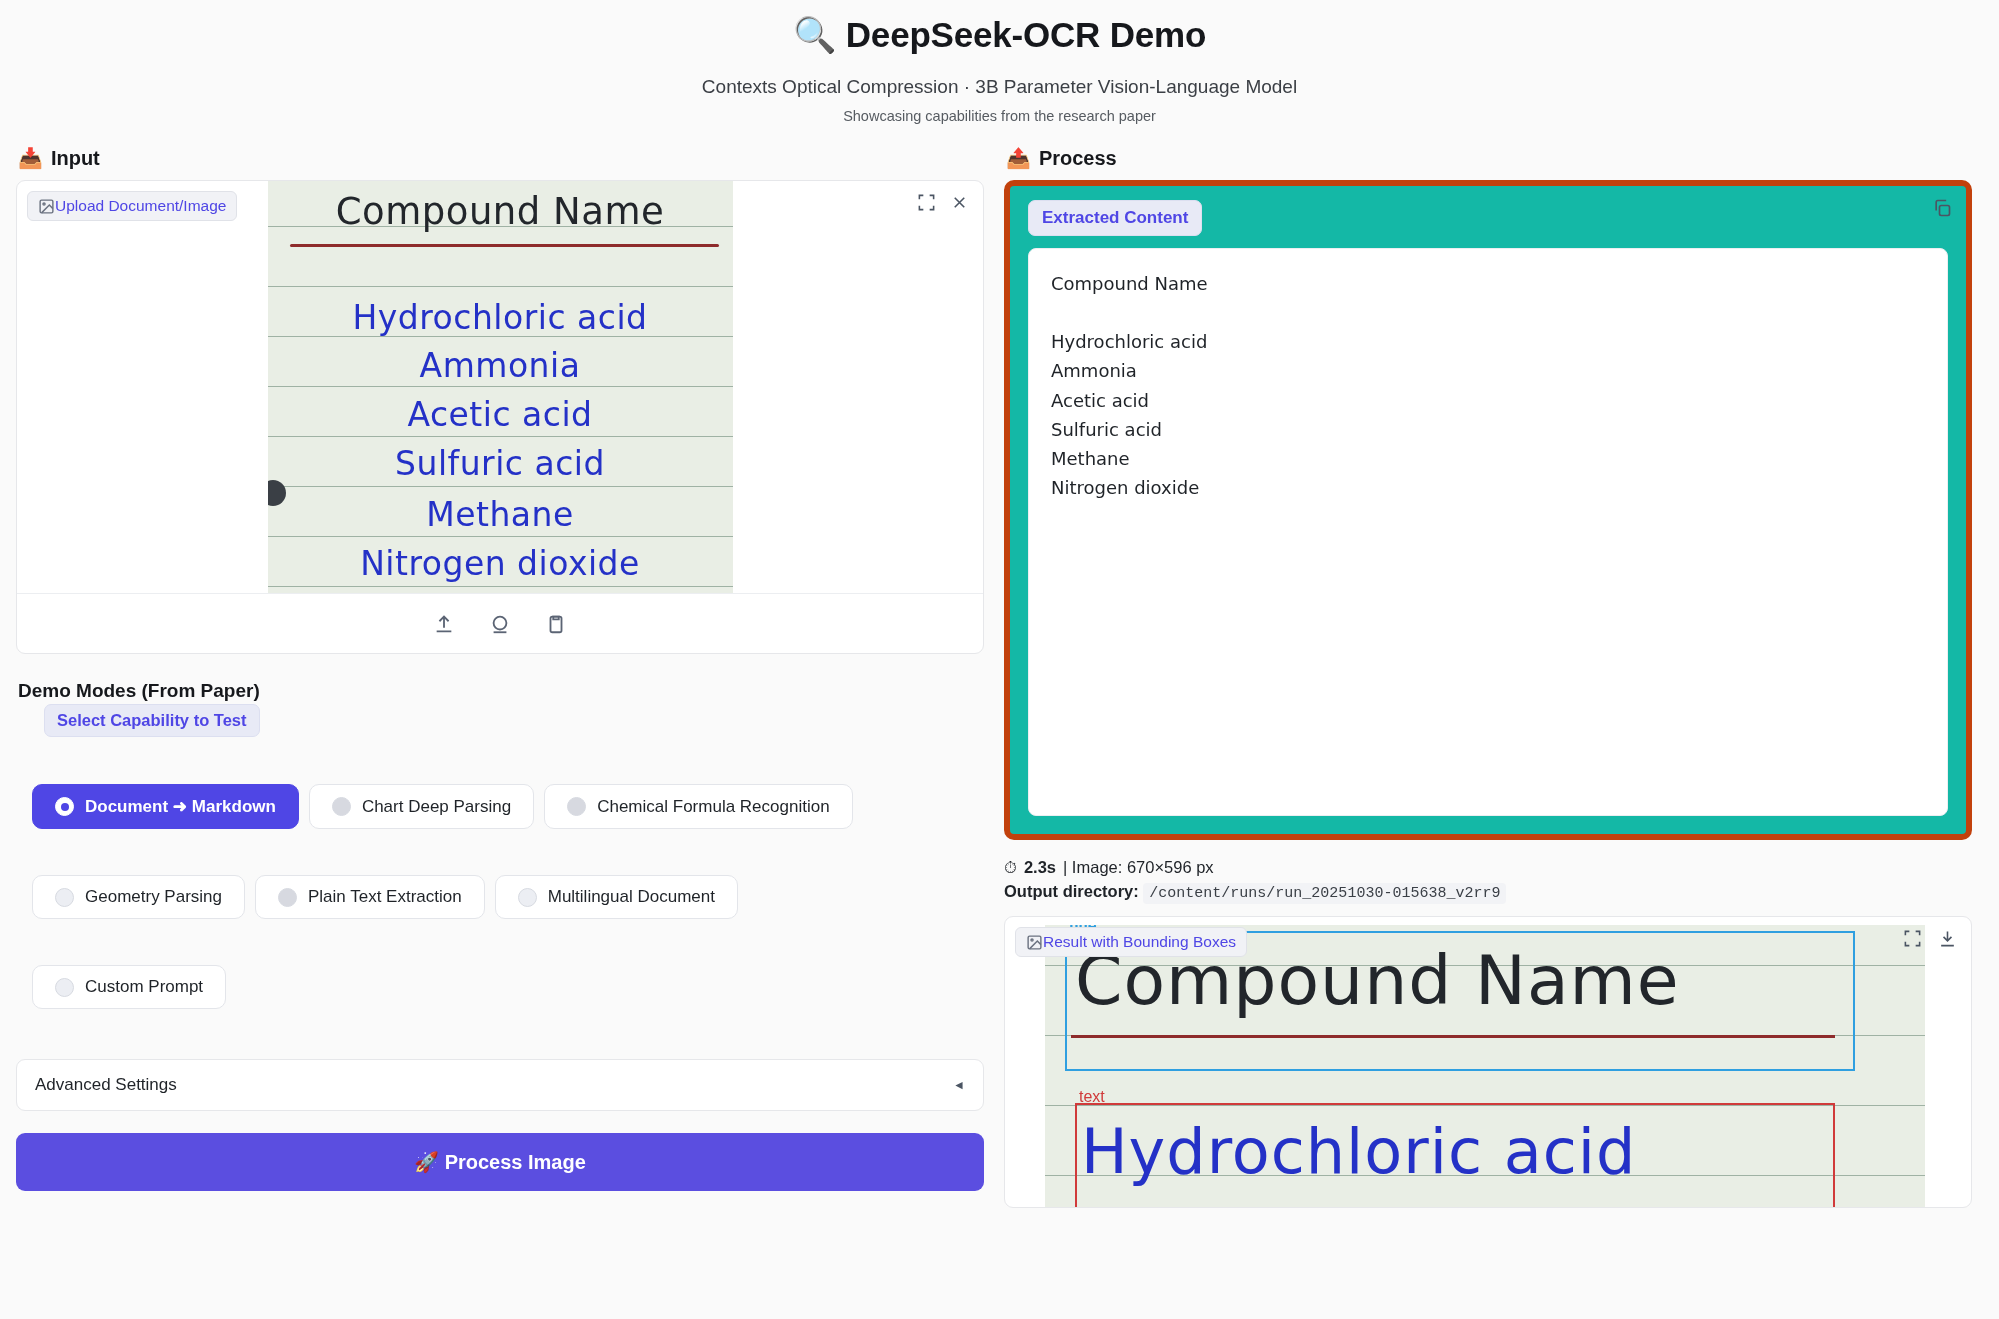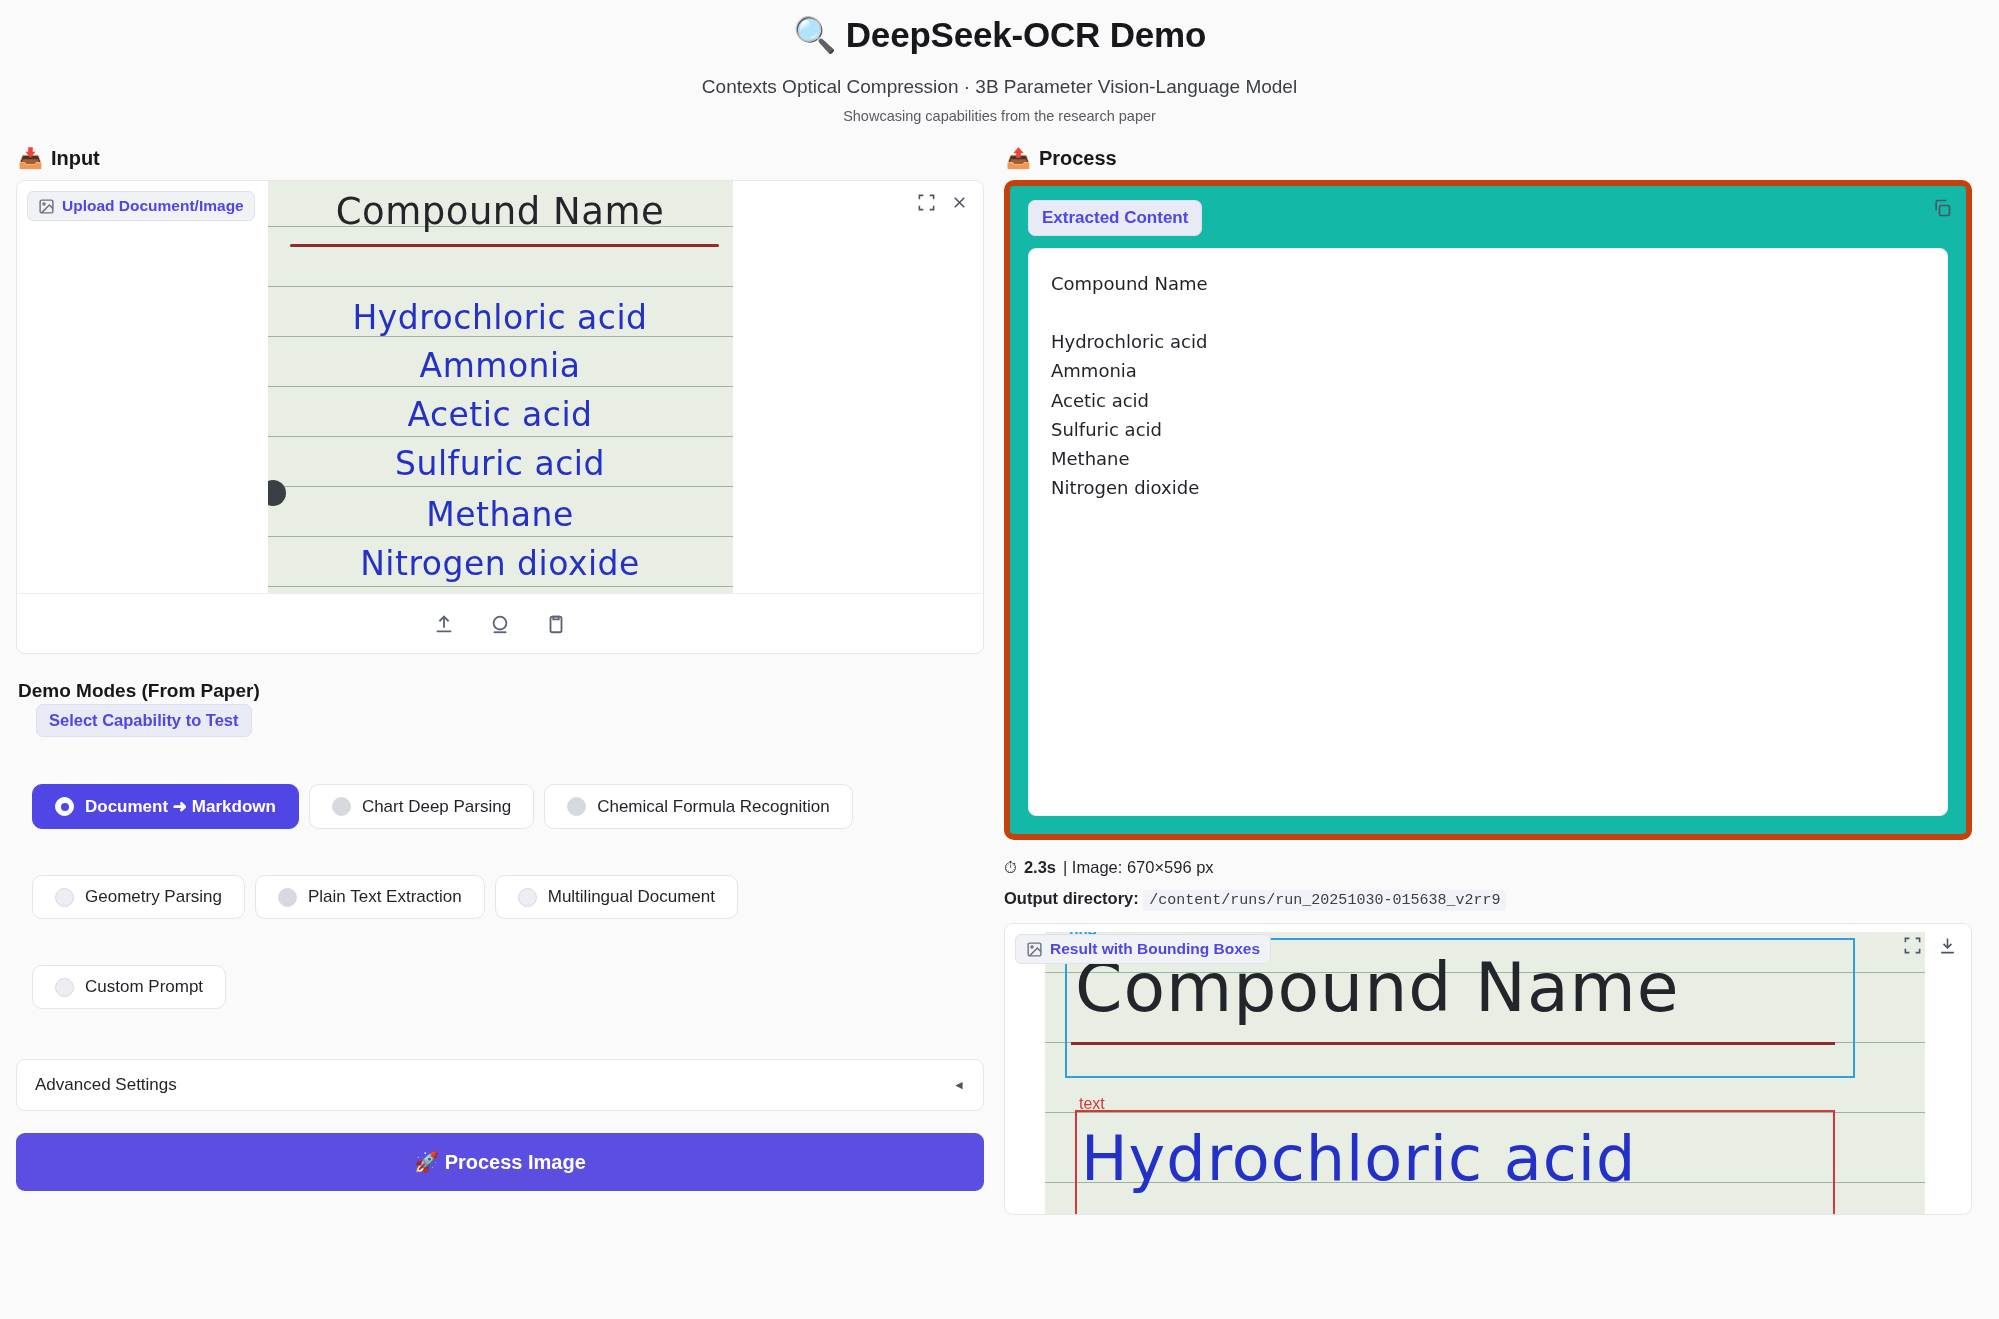--- a/index.html
+++ b/index.html
@@ -41,22 +41,22 @@
   .panel {
     background: #fff;
     border: 1px solid #e6e7ea;
     border-radius: 9px;
     position: relative;
   }
   .float-label {
     position: absolute; left: 10px; top: 10px;
     background: #f1f2f6; border: 1px solid #e0e2e8;
     border-radius: 6px; padding: 5px 10px;
-    font-size: 15.5px; font-weight: bold; color: #4f46e5;
-    display: flex; align-items: center; gap: 7px; z-index: 4;
+    font-size: 15.5px; font-weight: normal; color: #4f46e5;
+    display: flex; align-items: center; z-index: 4;
   }
   .float-label .ic { color: #6b7280; display: inline-flex; }
 
   .img-stage {
     height: 412px; position: relative; overflow: hidden;
     border-radius: 9px 9px 0 0;
     display: flex; align-items: center; justify-content: center;
   }
   .stage-tools {
     position: absolute; right: 14px; top: 12px; z-index: 5;
@@ -101,21 +101,21 @@
 
   
   .block-title {
     font-size: 19px; font-weight: bold; margin: 26px 0 14px 2px; color: #16181c;
   }
   .modes-box {
     background: #fafafa; border-radius: 10px; padding: 22px 16px 18px 16px;
     position: relative; min-height: 246px;
   }
   .mode-legend {
-    position: absolute; top: -12px; left: 20px;
+    position: absolute; top: -12px; left: 28px;
     background: #e8eaf6; border: 1px solid #dcdff0;
     color: #4f46e5; font-weight: bold; font-size: 16.5px;
     border-radius: 7px; padding: 6px 12px;
   }
   .radio-rows { margin-top: 20px; }
   .radio-row { display: flex; flex-wrap: wrap; gap: 0px; margin-bottom: 10px; margin-top: 46px; }
   .radio {
     display: inline-flex; align-items: center; gap: 11px;
     border: 1px solid #e3e5ea; background: #fff;
     border-radius: 10px; padding: 11px 22px; margin-right: 10px;
@@ -174,21 +174,21 @@
   .res-body pre {
     margin: 0; font-family: "DejaVu Sans", sans-serif;
     font-size: 18px; line-height: 1.62; color: #1f2328; white-space: pre-wrap;
   }
 
   .meta-line {
     margin-top: 18px; font-size: 16.5px; color: #1f2328;
     display: flex; align-items: center; gap: 7px;
   }
   .meta-line b { font-weight: bold; }
-  .meta-dir { margin-top: 12px; font-size: 16.5px; }
+  .meta-dir { margin-top: 5px; font-size: 16.5px; }
   .meta-dir code {
     font-family: "Liberation Mono", monospace; font-size: 15px;
     background: #f2f3f6; padding: 2px 6px; border-radius: 4px; color: #3a3f46;
   }
 
   .bbox-panel {
     margin-top: 14px; position: relative;
     background: #fff; border: 1px solid #e6e7ea; border-radius: 9px;
     height: 292px; overflow: hidden;
   }

